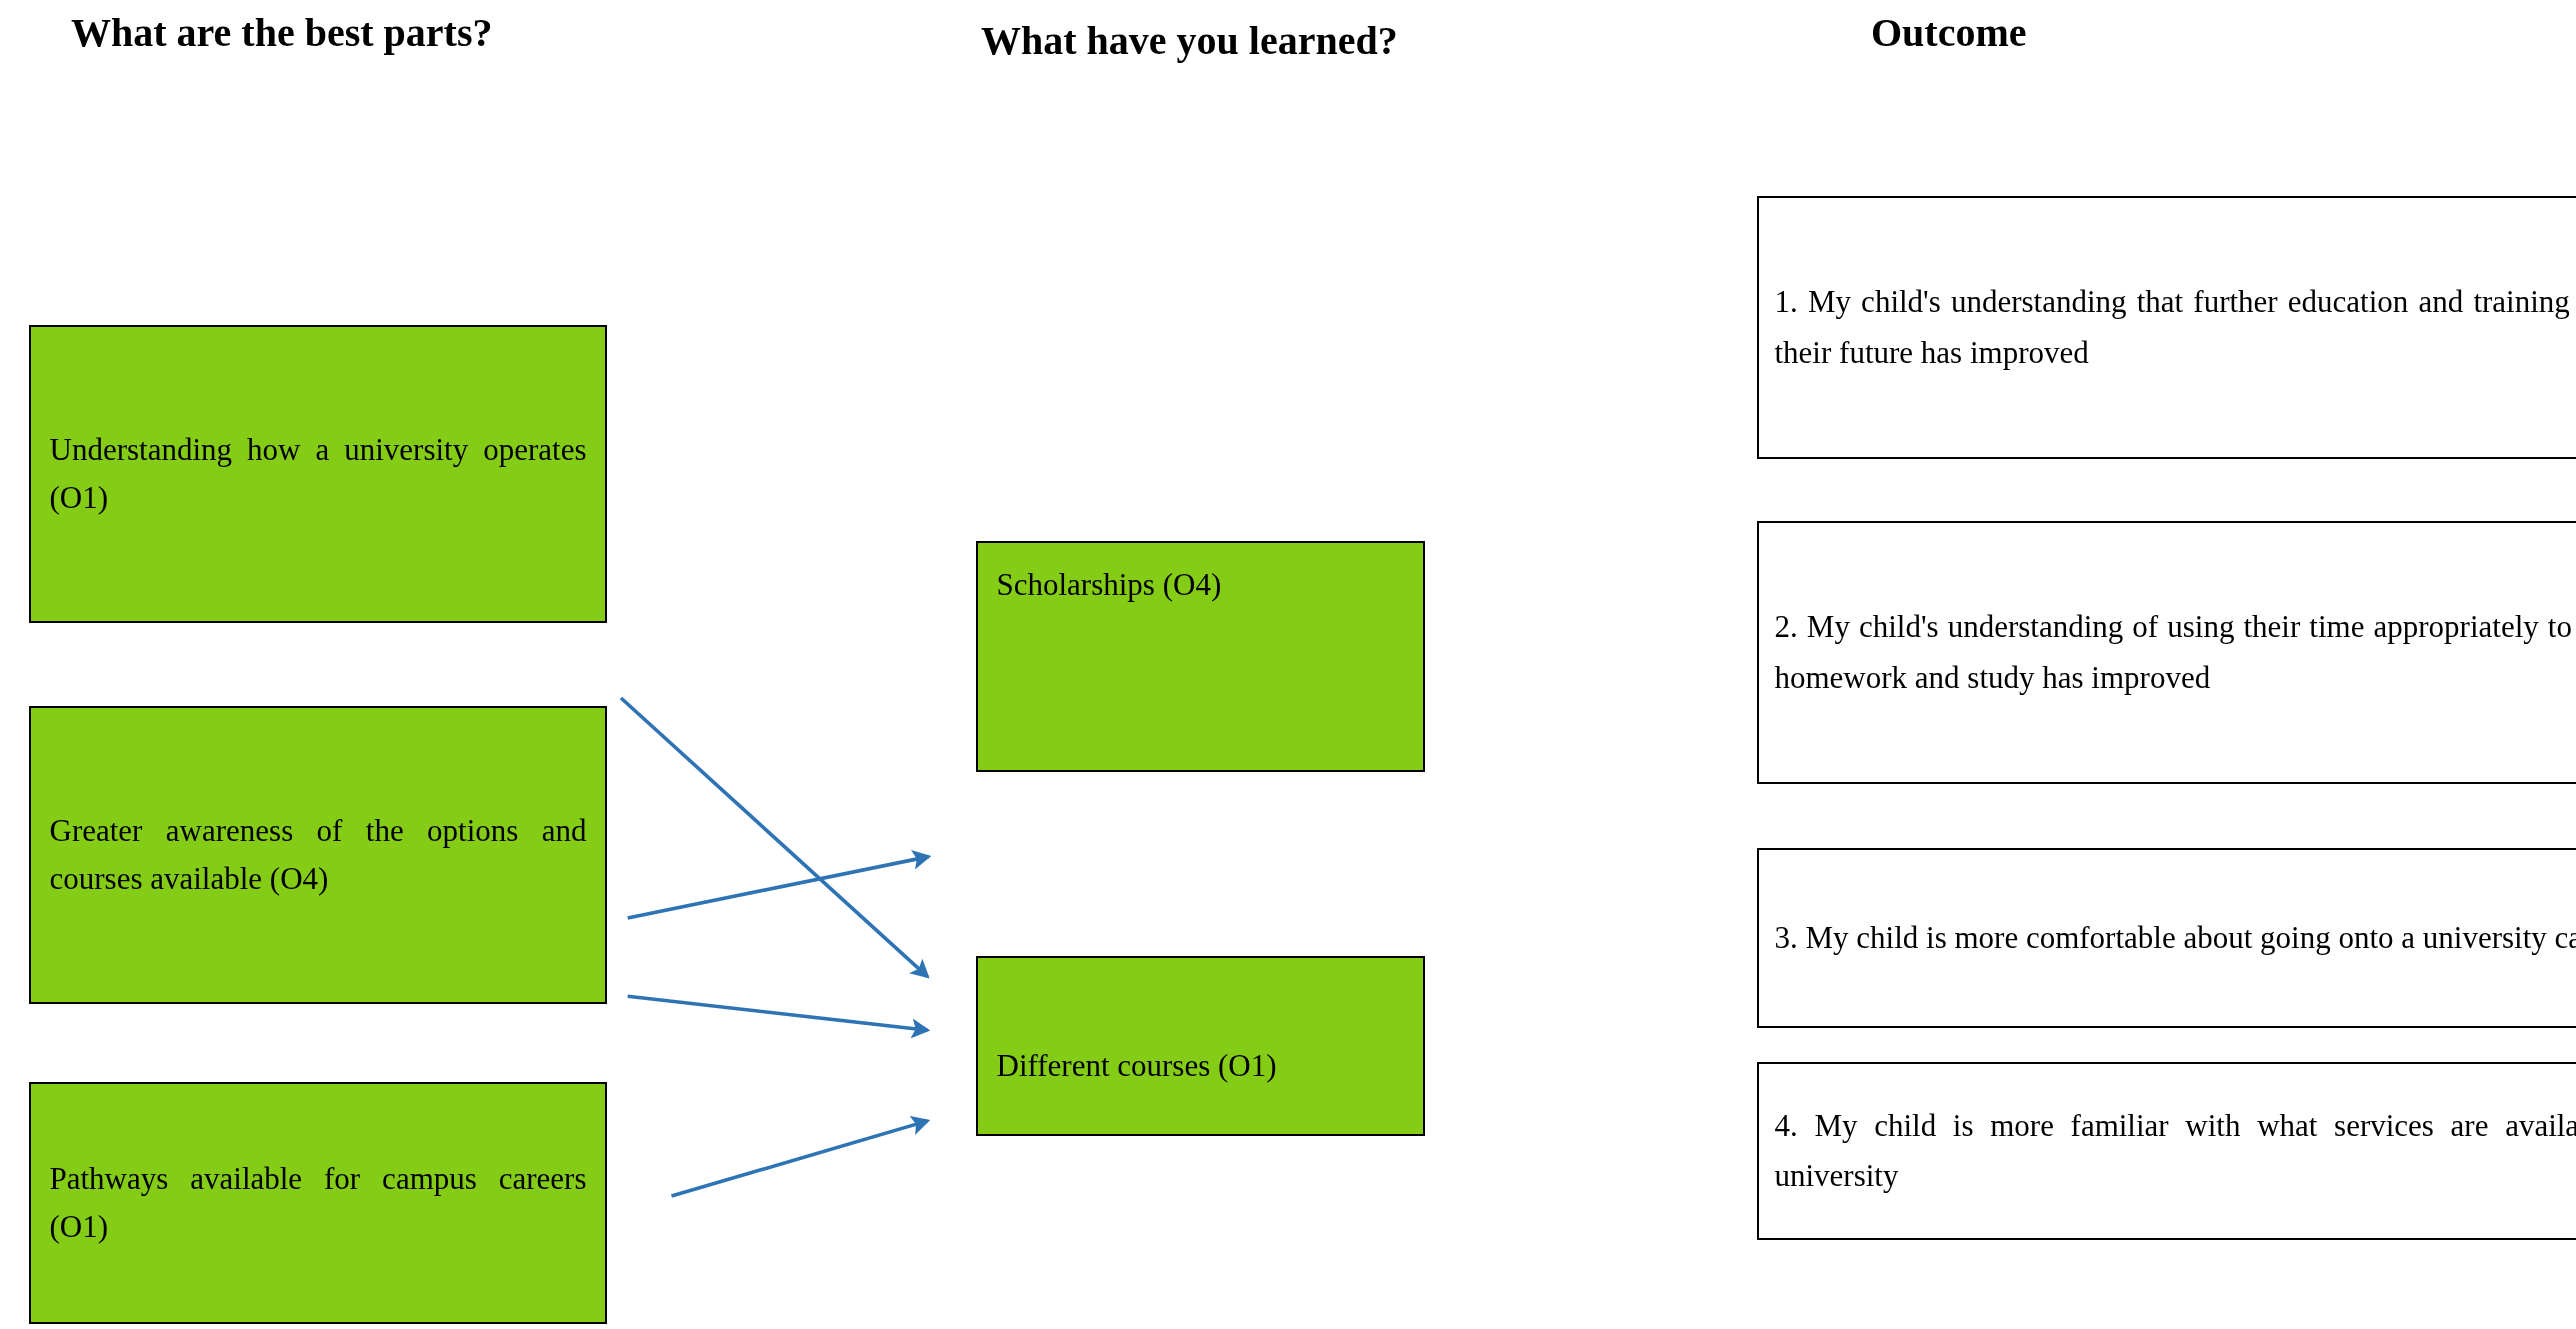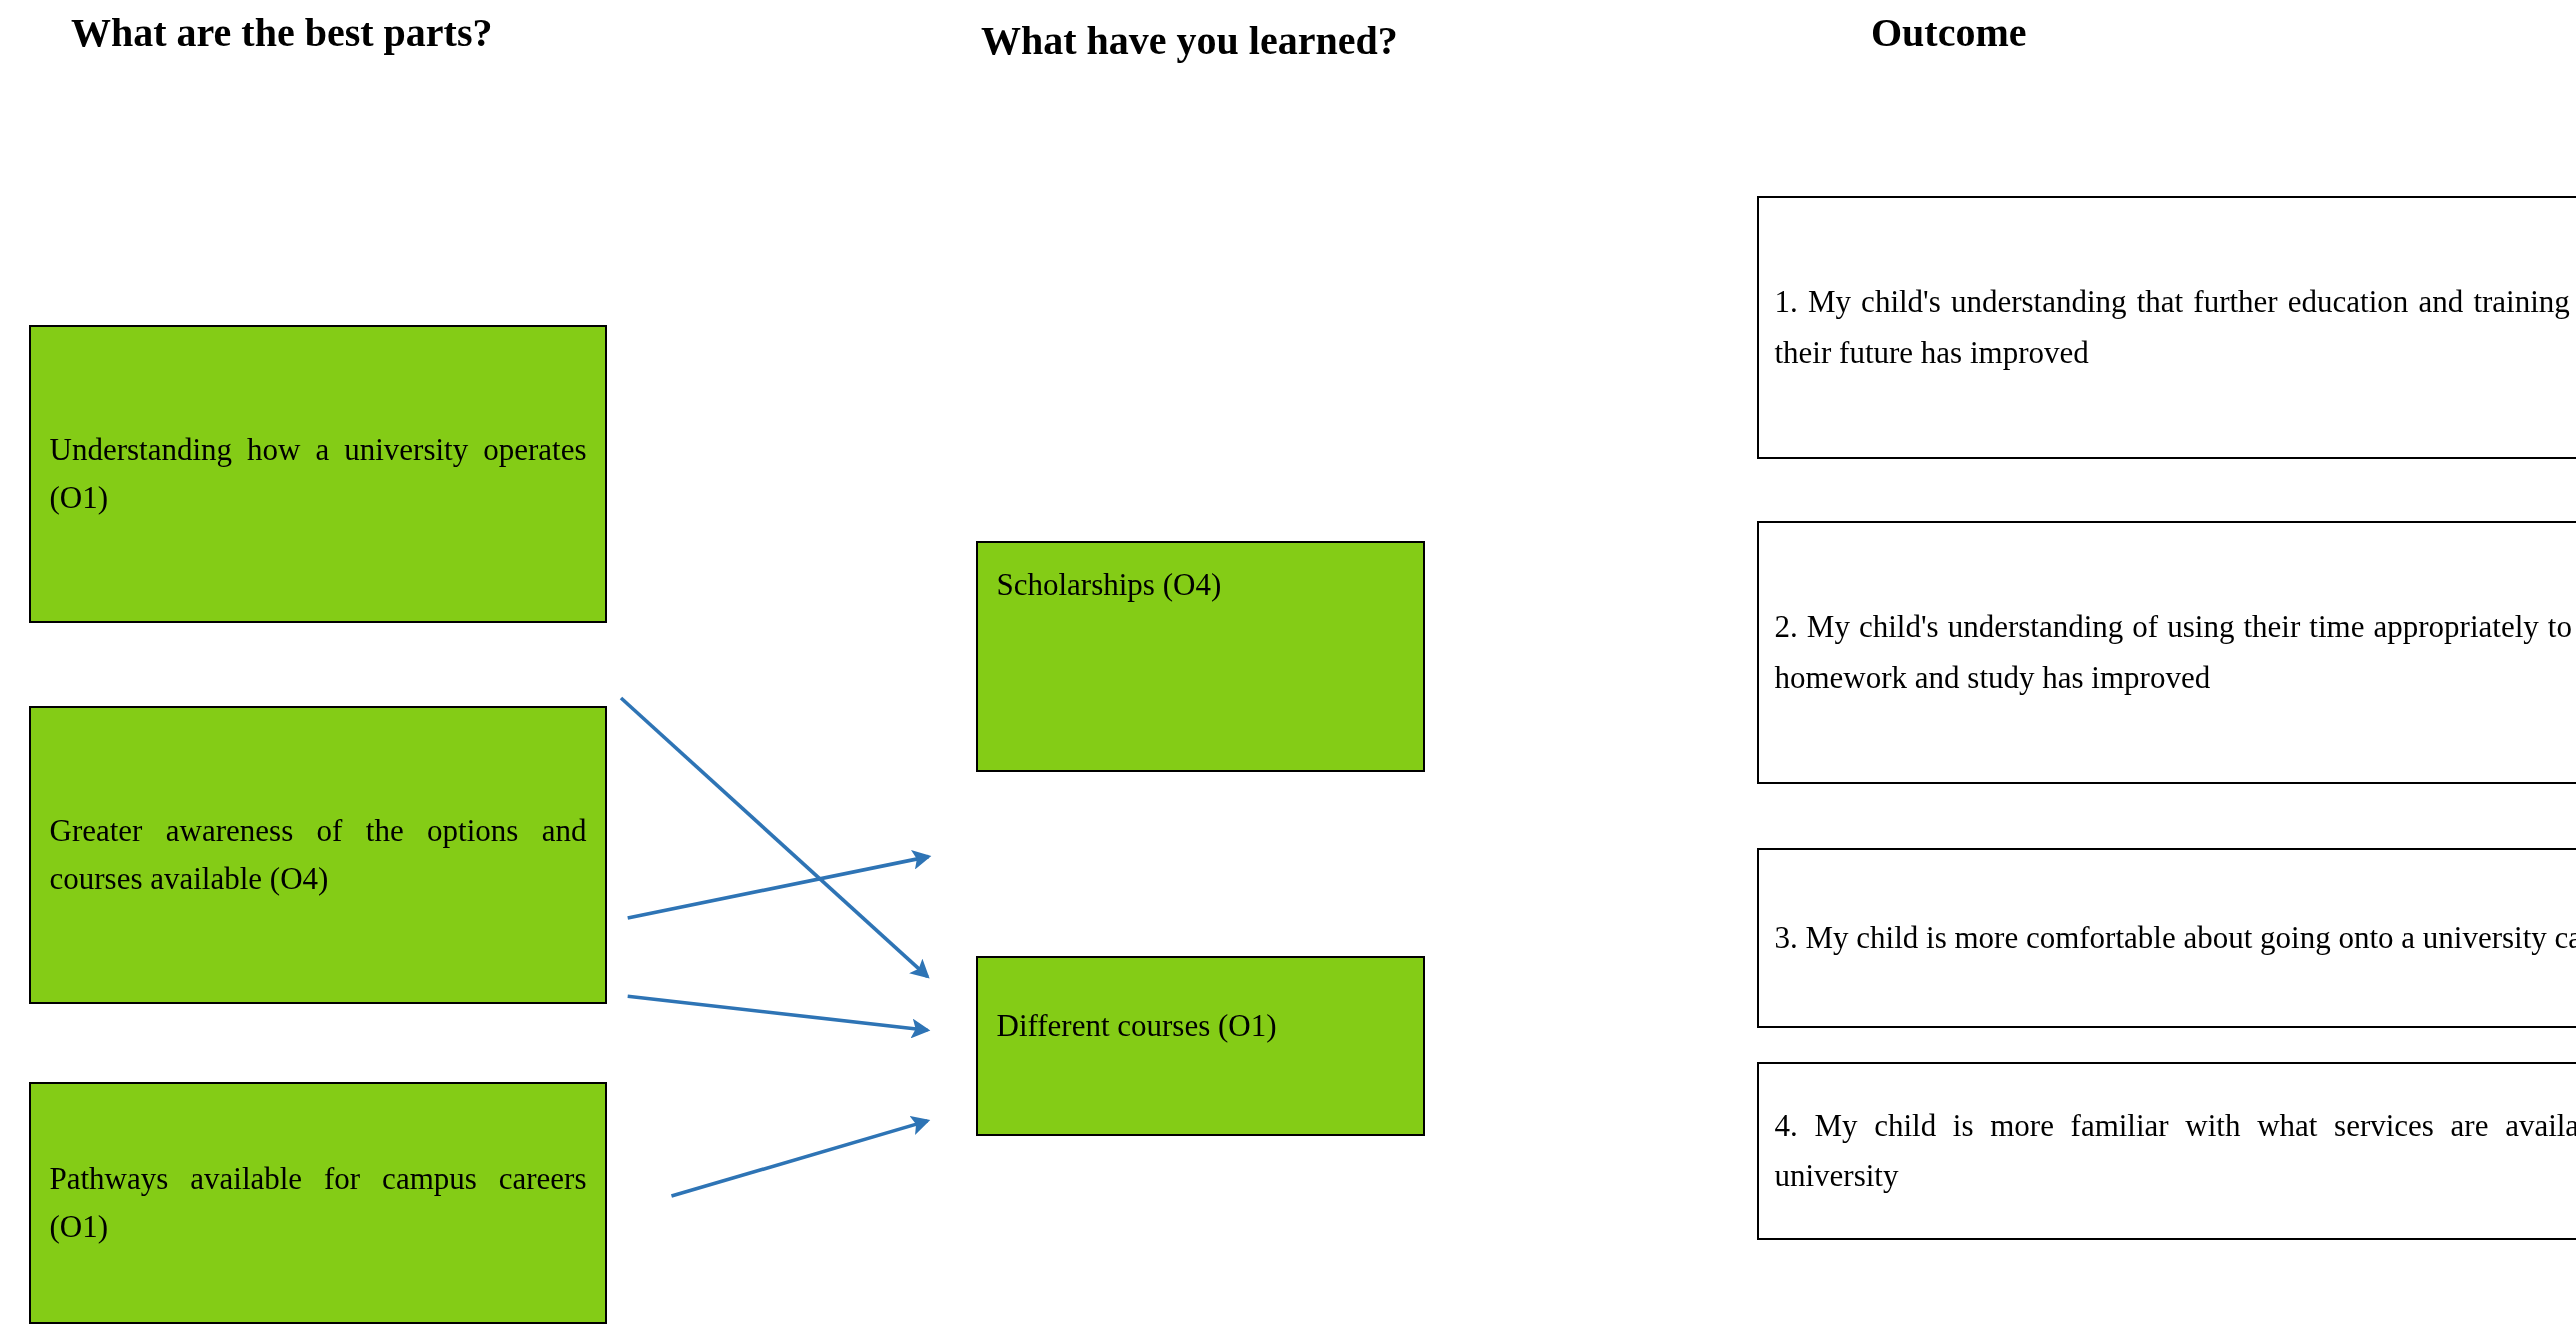--- a/index.html
+++ b/index.html
@@ -77,20 +77,21 @@
     padding-top: 18px;
     text-align: left;
   }
   #box-different-courses {
     left: 976px; top: 956px; width: 449px; height: 180px;
     align-items: flex-start;
   }
   #box-different-courses .box-text {
     padding-top: 44px;
     text-align: justify;
+    margin-top: 40px;
   }
 
   
   .outcome-box {
     position: absolute;
     box-sizing: border-box;
     border: 2.6px solid #000000;
     background: #ffffff;
     display: flex;
     align-items: center;

